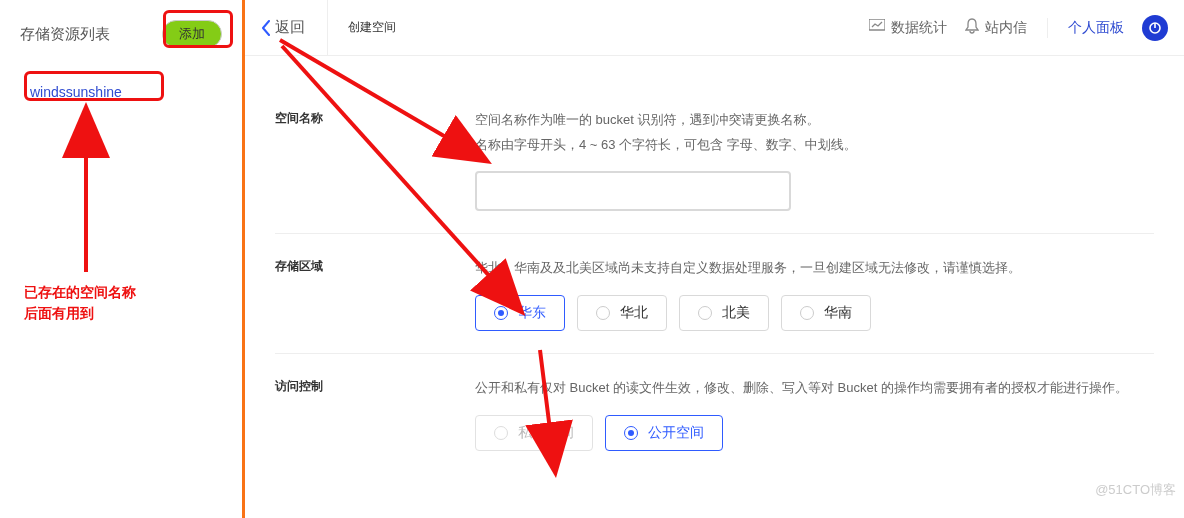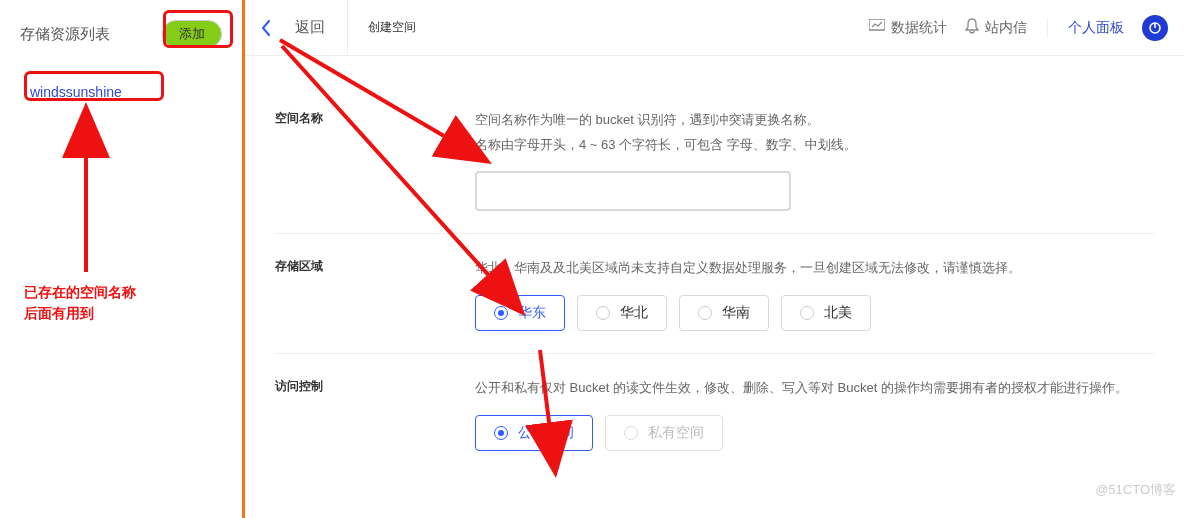--- a/index.html
+++ b/index.html
@@ -52,21 +52,21 @@
       display: flex;
       align-items: center;
       height: 56px;
       border-bottom: 1px solid #eee;
       padding: 0 16px;
       gap: 20px;
     }
     .back-region {
       display: flex;
       align-items: center;
-      gap: 24px;
+      gap: 4px;
       cursor: pointer;
       padding-right: 22px;
       border-right: 1px solid #eee;
       height: 100%;
     }
     .chevron-left svg { display: block; }
     .back-label { color: #555; font-size: 15px; }
     .page-title { font-size: 12px; color: #333; font-weight: 500; }
     .header-spacer { flex: 1; }
     .header-actions { display: flex; align-items: center; gap: 18px; }
@@ -216,42 +216,42 @@
             <label class="radio-btn selected">
               <span class="radio-dot"></span>
               <span>华东</span>
             </label>
             <label class="radio-btn">
               <span class="radio-dot"></span>
               <span>华北</span>
             </label>
             <label class="radio-btn">
               <span class="radio-dot"></span>
+              <span>北美</span>
+            </label>
+            <label class="radio-btn">
+              <span class="radio-dot"></span>
               <span>华南</span>
-            </label>
-            <label class="radio-btn">
-              <span class="radio-dot"></span>
-              <span>北美</span>
             </label>
           </div>
         </div>
       </div>
 
       <div class="form-row">
         <div class="form-label">访问控制</div>
         <div class="form-control">
           <div class="hint">公开和私有仅对 Bucket 的读文件生效，修改、删除、写入等对 Bucket 的操作均需要拥有者的授权才能进行操作。</div>
           <div class="radio-group">
+            <label class="radio-btn disabled">
+              <span class="radio-dot"></span>
+              <span>私有空间</span>
+            </label>
             <label class="radio-btn selected">
               <span class="radio-dot"></span>
               <span>公开空间</span>
-            </label>
-            <label class="radio-btn disabled">
-              <span class="radio-dot"></span>
-              <span>私有空间</span>
             </label>
           </div>
         </div>
       </div>
 
     </div>
   </main>
 </div>
 
 <div class="annot">

